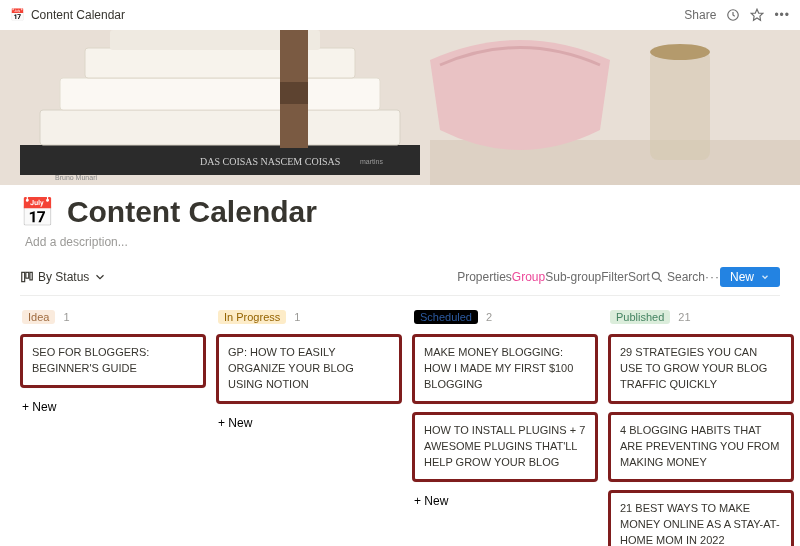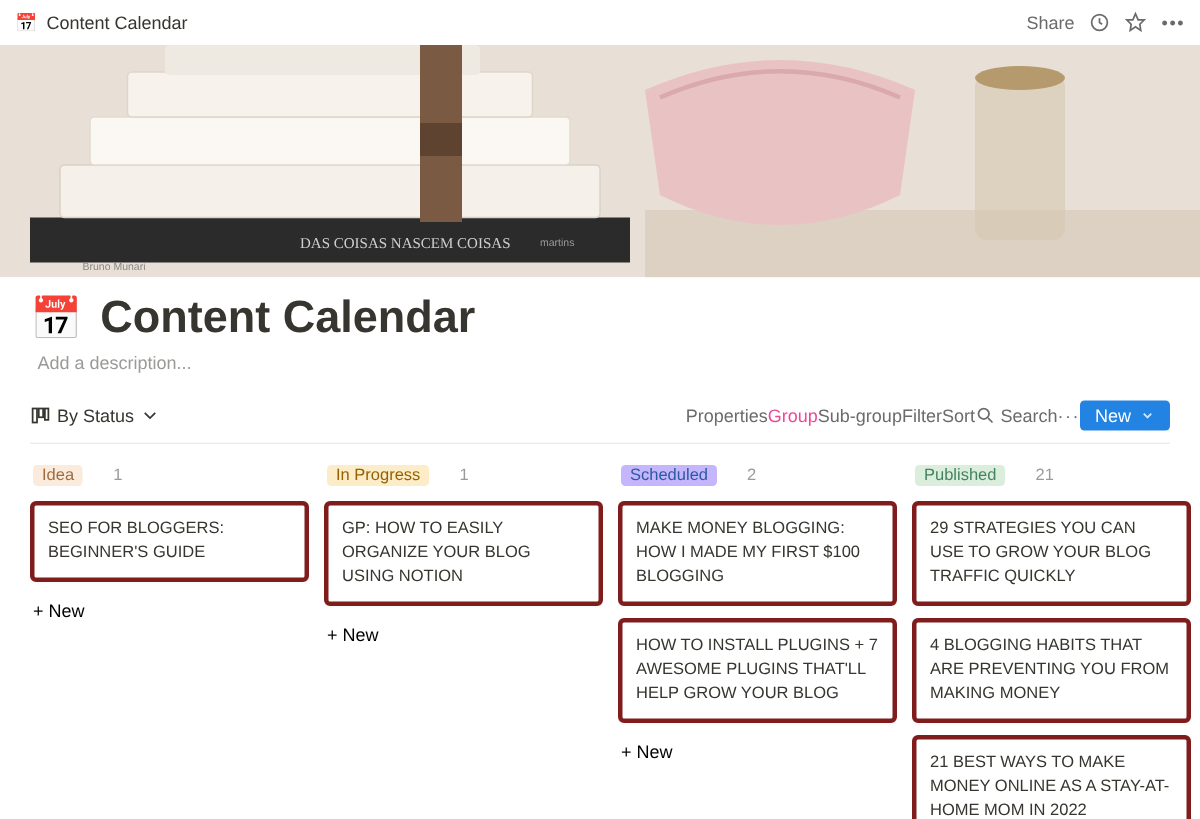--- a/index.html
+++ b/index.html
@@ -17,25 +17,25 @@
   .desc { color: #9b9a97; font-size: 12px; margin-top: 6px; margin-left: 5px; }
   .controls { display:flex; align-items:center; justify-content: space-between; margin-top: 18px; font-size: 12px; color:#6b6b6b; border-bottom: 1px solid #ededec; padding-bottom: 8px; }
   .controls-left { display:flex; align-items:center; gap:4px; color:#37352f; }
   .controls-right { display:flex; align-items:center; }
   .controls-right span { cursor:pointer; }
   .group-active { color:#ec4899; }
   .new-btn { background:#2383e2; color:#fff; padding:3px 10px; border-radius:3px; display:flex; align-items:center; gap:6px; font-size:12px; }
   .new-btn .chev { opacity:.8; }
   .board { display:flex; gap:10px; margin-top:14px; align-items:flex-start; }
   .col { width: 186px; flex-shrink:0; }
-  .col-head { display:flex; align-items:center; gap:18px; font-size:12px; margin-bottom:10px; padding-left:2px; }
+  .col-head { display:flex; align-items:center; gap:6px; font-size:12px; margin-bottom:10px; padding-left:2px; }
   .tag { padding:1px 6px; border-radius:3px; font-size:11px; }
   .tag-idea { background:#faebdd; color:#9f6b3f; }
   .tag-prog { background:#fdecc8; color:#946300; }
-  .tag-sched { background:#c4b5fd; color:#2c5aa0; }
+  .tag-sched { background:#000000; color:#2c5aa0; }
   .tag-pub  { background:#dbeddb; color:#448361; }
   .count { color:#9b9a97; font-size:11px; margin-left:2px; }
   .card { border:3px solid #7f1d1d; border-radius:4px; padding:8px 9px; font-size:11px; line-height:1.45; margin-bottom:8px; background:#fff; box-shadow: 0 1px 1px rgba(0,0,0,0.02); }
   .addnew { color:#000000; font-size:12px; padding:4px 2px; cursor:pointer; }
   .icon-sm { width:14px; height:14px; display:inline-block; }
   .dots { letter-spacing:1px; }
 </style>
 </head>
 <body>
 

